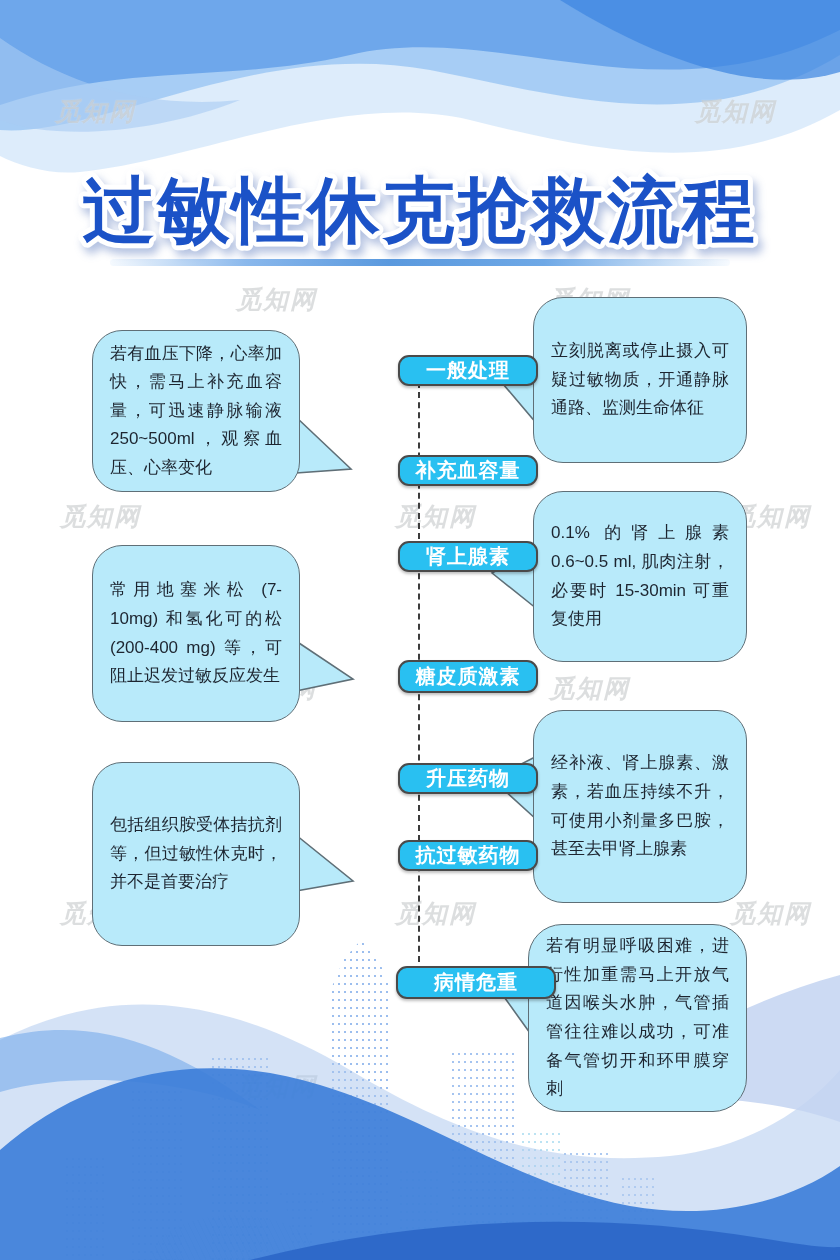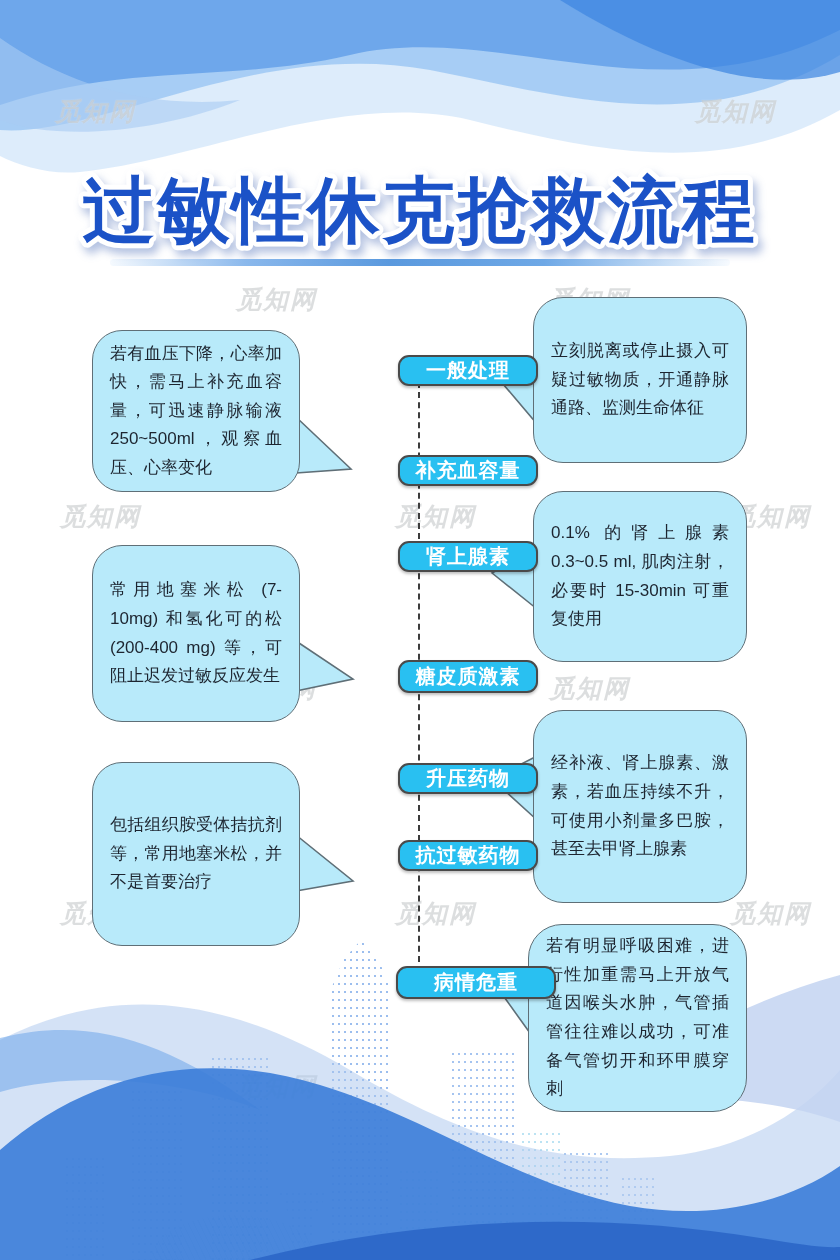--- a/index.html
+++ b/index.html
@@ -164,28 +164,28 @@
       <path d="M46,8 L5,15 L46,72"></path>
     </svg>
 
   <div class="bubble" style="left:92px;top:330px;width:208px;height:162px">
     <div class="bubble-text">若有血压下降，心率加快，需马上补充血容量，可迅速静脉输液 250~500ml，观察血压、心率变化</div>
   </div>
   <div class="bubble" style="left:92px;top:545px;width:208px;height:177px">
     <div class="bubble-text">常用地塞米松 (7-10mg) 和氢化可的松 (200-400 mg) 等，可阻止迟发过敏反应发生</div>
   </div>
   <div class="bubble" style="left:92px;top:762px;width:208px;height:184px">
-    <div class="bubble-text">包括组织胺受体拮抗剂等，常用地塞米松，并不是首要治疗</div>
+    <div class="bubble-text">包括组织胺受体拮抗剂等，但过敏性休克时，并不是首要治疗</div>
   </div>
 
   <div class="bubble" style="left:533px;top:297px;width:214px;height:166px">
     <div class="bubble-text">立刻脱离或停止摄入可疑过敏物质，开通静脉通路、监测生命体征</div>
   </div>
   <div class="bubble" style="left:533px;top:491px;width:214px;height:171px">
-    <div class="bubble-text">0.1% 的肾上腺素 0.3~0.5 ml, 肌肉注射，必要时 15-30min 可重复使用</div>
+    <div class="bubble-text">0.1% 的肾上腺素 0.6~0.5 ml, 肌肉注射，必要时 15-30min 可重复使用</div>
   </div>
   <div class="bubble" style="left:533px;top:710px;width:214px;height:193px">
     <div class="bubble-text">经补液、肾上腺素、激素，若血压持续不升，可使用小剂量多巴胺，甚至去甲肾上腺素</div>
   </div>
   <div class="bubble" style="left:528px;top:924px;width:219px;height:188px;border-radius:34px">
     <div class="bubble-text">若有明显呼吸困难，进行性加重需马上开放气道因喉头水肿，气管插管往往难以成功，可准备气管切开和环甲膜穿刺</div>
   </div>
 
   <svg class="footer-waves" width="840" height="340" viewBox="0 0 840 340">
     <path d="M0,120 C120,60 230,80 350,150 C470,222 560,246 670,236 C740,229 800,196 840,150 L840,340 L0,340 Z" fill="#aac6ee" opacity="0.5"></path>

